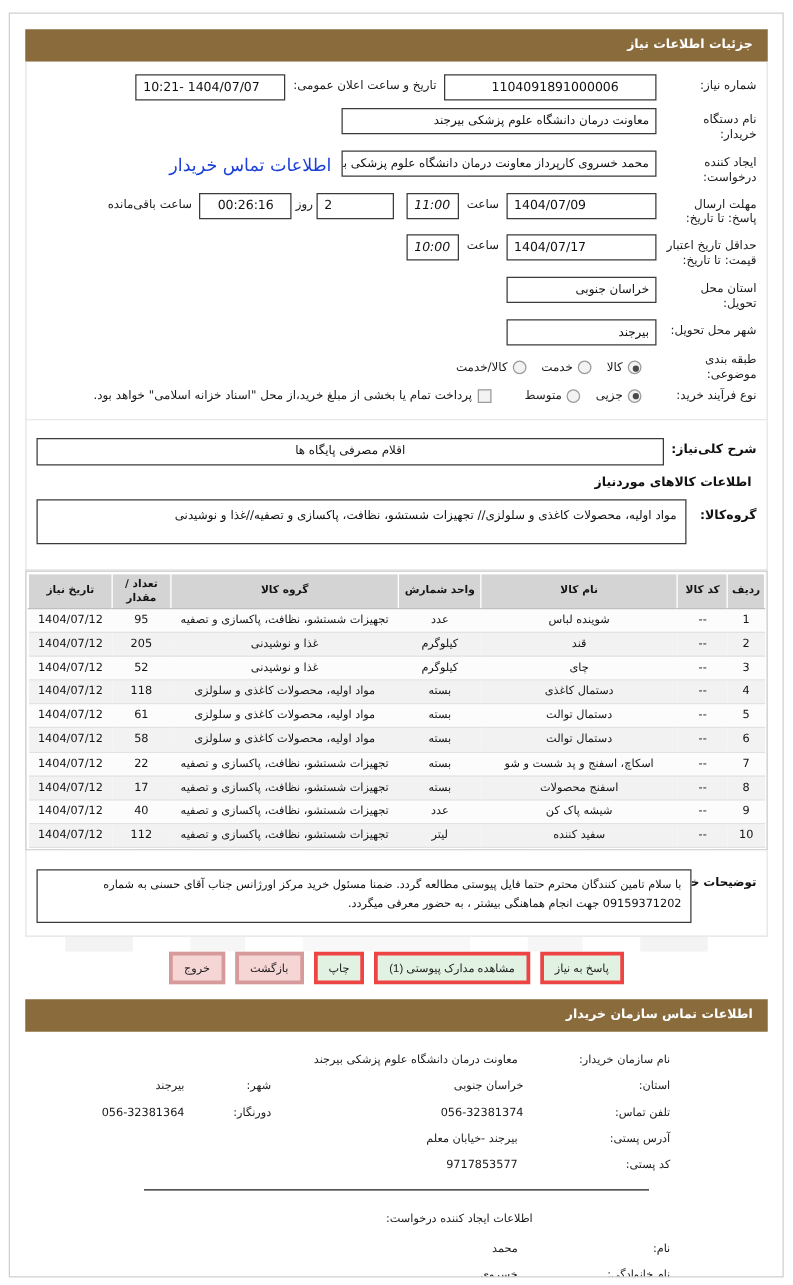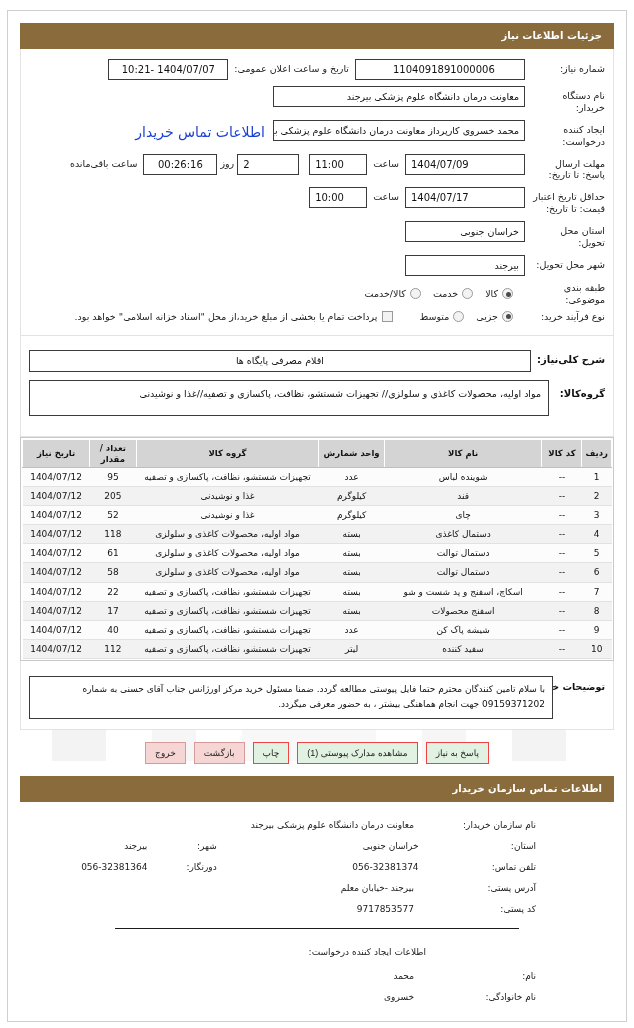--- a/index.html
+++ b/index.html
@@ -92,21 +92,21 @@
     overflow: hidden;
     white-space: nowrap;
     direction: rtl;
   }
   .fld.rtl-text { text-align: right; }
   .fld.num { text-align: left; font-size: 10px; }
   .fld-w250 { width: 252px; }
   .fld-w170 { width: 170px; padding-left: 37px; }
   .fld-w120 { width: 120px; }
   .fld-w60  { width: 62px; }
-  .fld-w55  { width: 58px; }
+  .fld-w55  { width: 42px; font-style: italic; }
   .fld-w74  { width: 74px; }
   .midlbl {
     font-size: 9.5px;
     color: #1b1b1b;
     padding: 4px 6px 0 6px;
     white-space: nowrap;
   }
   .link {
     color: #1a3fd6;
     font-size: 14px;
@@ -241,21 +241,21 @@
   .btnrow {
     display: flex;
     justify-content: center;
     gap: 8px;
     margin: 12px 0 10px 0;
     position: relative; z-index: 2;
   }
   .btn {
     font-size: 9px;
     padding: 3px 9px;
-    border: 1px solid #ef4444;
+    border: 3px solid #ef4444;
     background: #e2f2e2;
     color: #1b1b1b;
     cursor: pointer;
     line-height: 14px;
     white-space: nowrap;
     border-radius: 0;
   }
   .btn.red { background: #f6d5d5; border-color: #d79a9a; }
 
   
@@ -298,21 +298,21 @@
   <div class="inner">
 
     <div class="bar">جزئیات اطلاعات نیاز</div>
 
     <div class="panel">
 
       <div class="row">
         <div class="lbl">شماره نیاز:</div>
         <div class="fld fld-w170 num">1104091891000006</div>
         <div class="midlbl">تاریخ و ساعت اعلان عمومی:</div>
-        <div class="fld fld-w120 num" style="text-align:center">1404/07/07 -10:21</div>
+        <div class="fld fld-w120 num" style="">1404/07/07 -10:21</div>
       </div>
 
       <div class="row">
         <div class="lbl">نام دستگاه خریدار:</div>
         <div class="fld fld-w250 rtl-text">معاونت درمان دانشگاه علوم پزشکی  بیرجند</div>
       </div>
 
       <div class="row">
         <div class="lbl">ایجاد کننده درخواست:</div>
         <div class="fld fld-w250 rtl-text">محمد خسروی  کارپرداز معاونت درمان دانشگاه علوم پزشکی بیرجند</div>
@@ -380,20 +380,21 @@
         </div>
       </div>
     </div>
 
     <div class="panel flat" style="border:1px solid #e3e3e3;border-top:none;padding:10px 8px">
       <div class="descrow">
         <div class="desc-lbl">شرح کلی‌نیاز:</div>
         <div class="desc-fld">اقلام مصرفی پایگاه ها</div>
       </div>
 
+      <div class="sub-title">اطلاعات کالاهای موردنیاز</div>
 
       <div class="grouprow">
         <div class="group-lbl">گروه‌کالا:</div>
         <div class="group-box">مواد اولیه، محصولات کاغذی و سلولزی// تجهیزات شستشو، نظافت، پاکسازی و تصفیه//غذا و نوشیدنی</div>
       </div>
     </div>
 
     <div class="tablewrap">
       <table class="goods">
         <thead>

